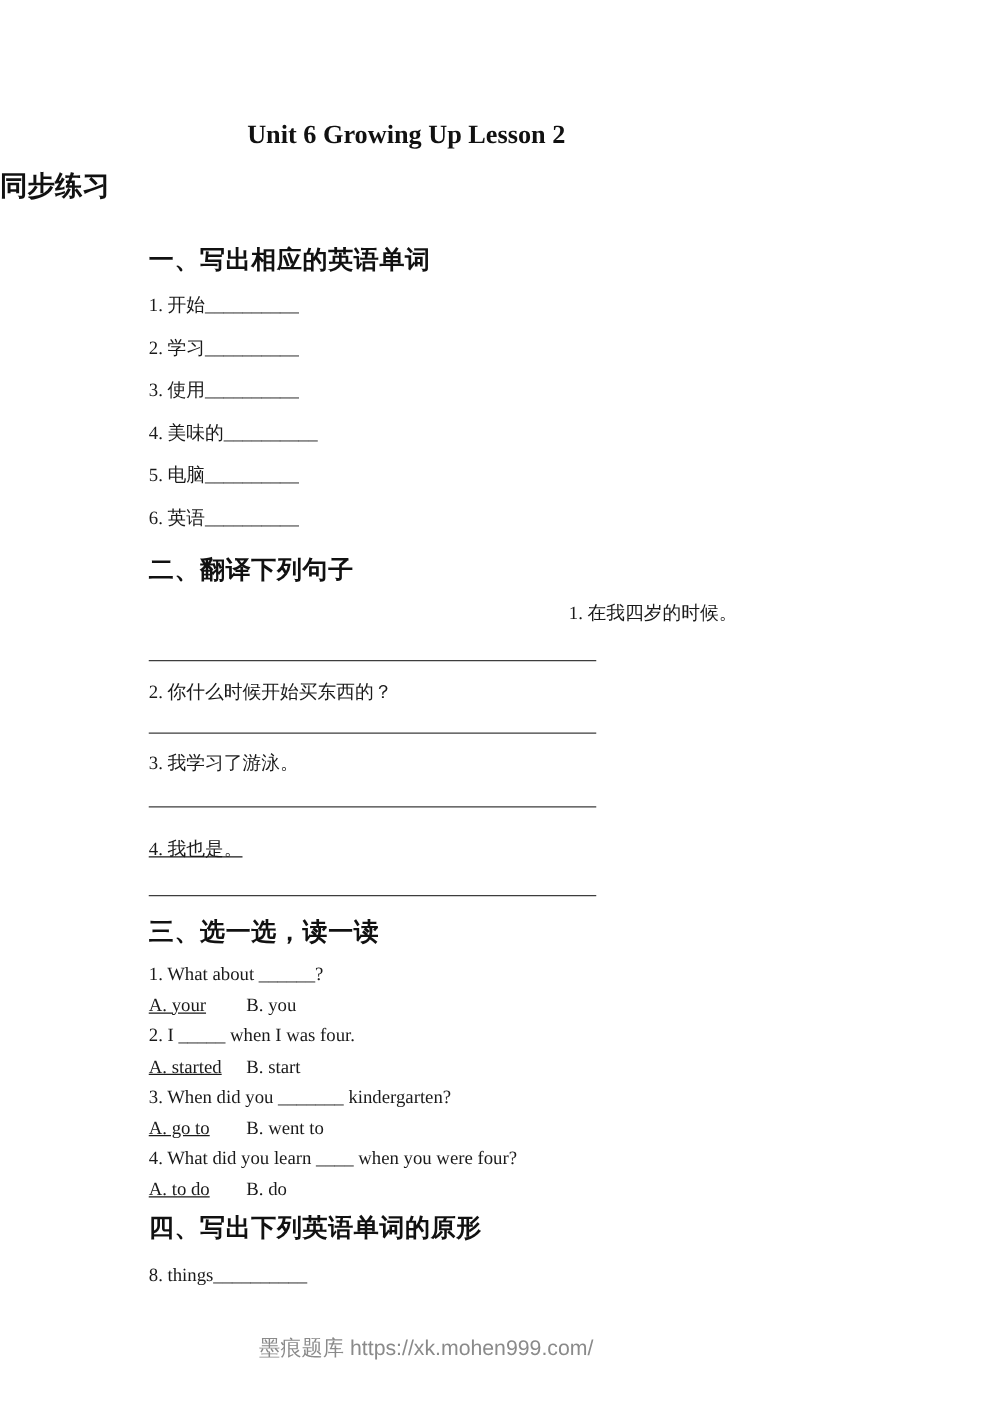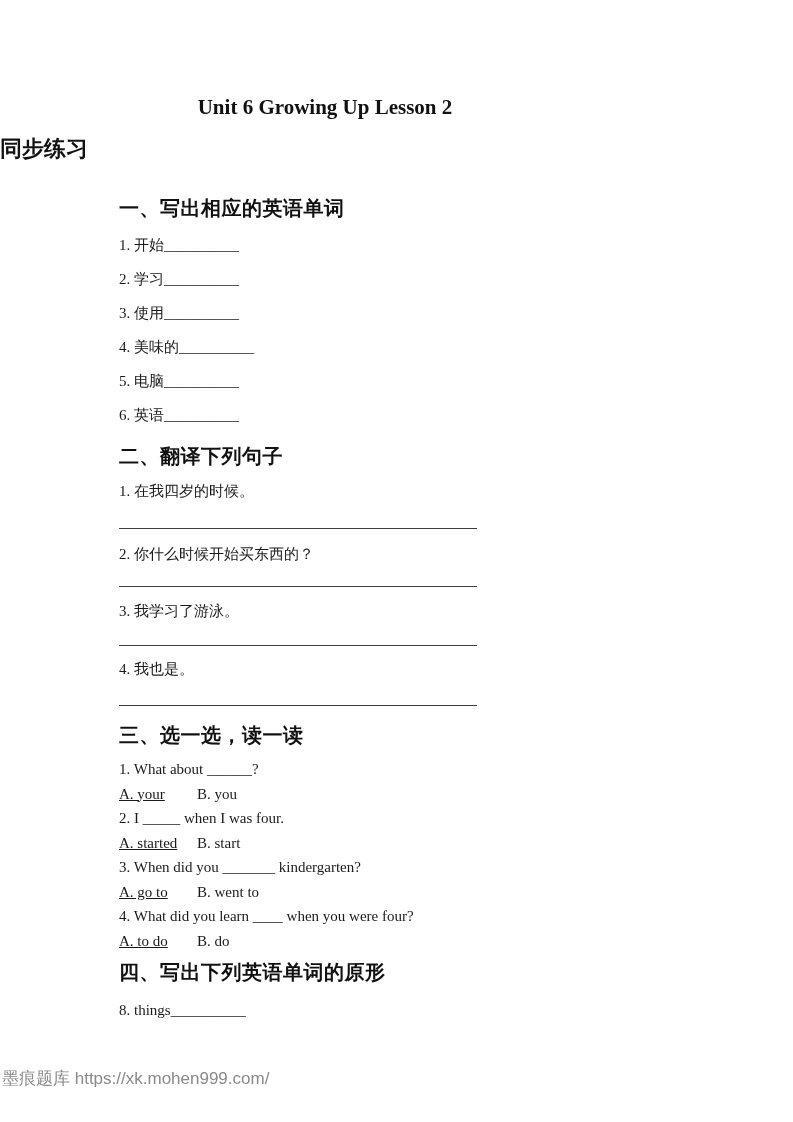--- a/index.html
+++ b/index.html
@@ -58,24 +58,24 @@
     font-size: 15px;
     line-height: 34px;
   }
   .word-item { white-space: pre; }
 
   .sentence {
     font-size: 15px;
     line-height: 20px;
     white-space: pre;
   }
-  .s2-s1 { margin-top: 11px; }
+  .s2-s1 { margin-top: 11px; text-align: right; }
   .s2-s2 { margin-top: 15px; }
   .s2-s3 { margin-top: 14px; }
-  .s2-s4 { margin-top: 13px; }
+  .s2-s4 { margin-top: 24px; text-decoration: underline; }
   .answer-line {
     width: 358px;
     height: 0;
     border-bottom: 1px solid #3d3d3d;
   }
   .s2-l1 { margin-top: 27px; }
   .s2-l2 { margin-top: 22px; }
   .s2-l3 { margin-top: 24px; }
   .s2-l4 { margin-top: 26px; }
 
@@ -93,22 +93,23 @@
   }
   .base-form {
     margin-top: 14px;
     font-size: 15px;
     line-height: 20px;
     white-space: pre;
   }
   .footer-credit {
     position: absolute;
     top: 1068px;
-    left: 2px;
+    left: 16px;
     width: 100%;
+    text-align: center;
     font-family: "Liberation Sans", "DejaVu Sans", sans-serif;
     font-size: 17px;
     line-height: 22px;
     color: #8a8a8a;
   }
 </style>
 </head>
 <body>
 
 <div class="page">

